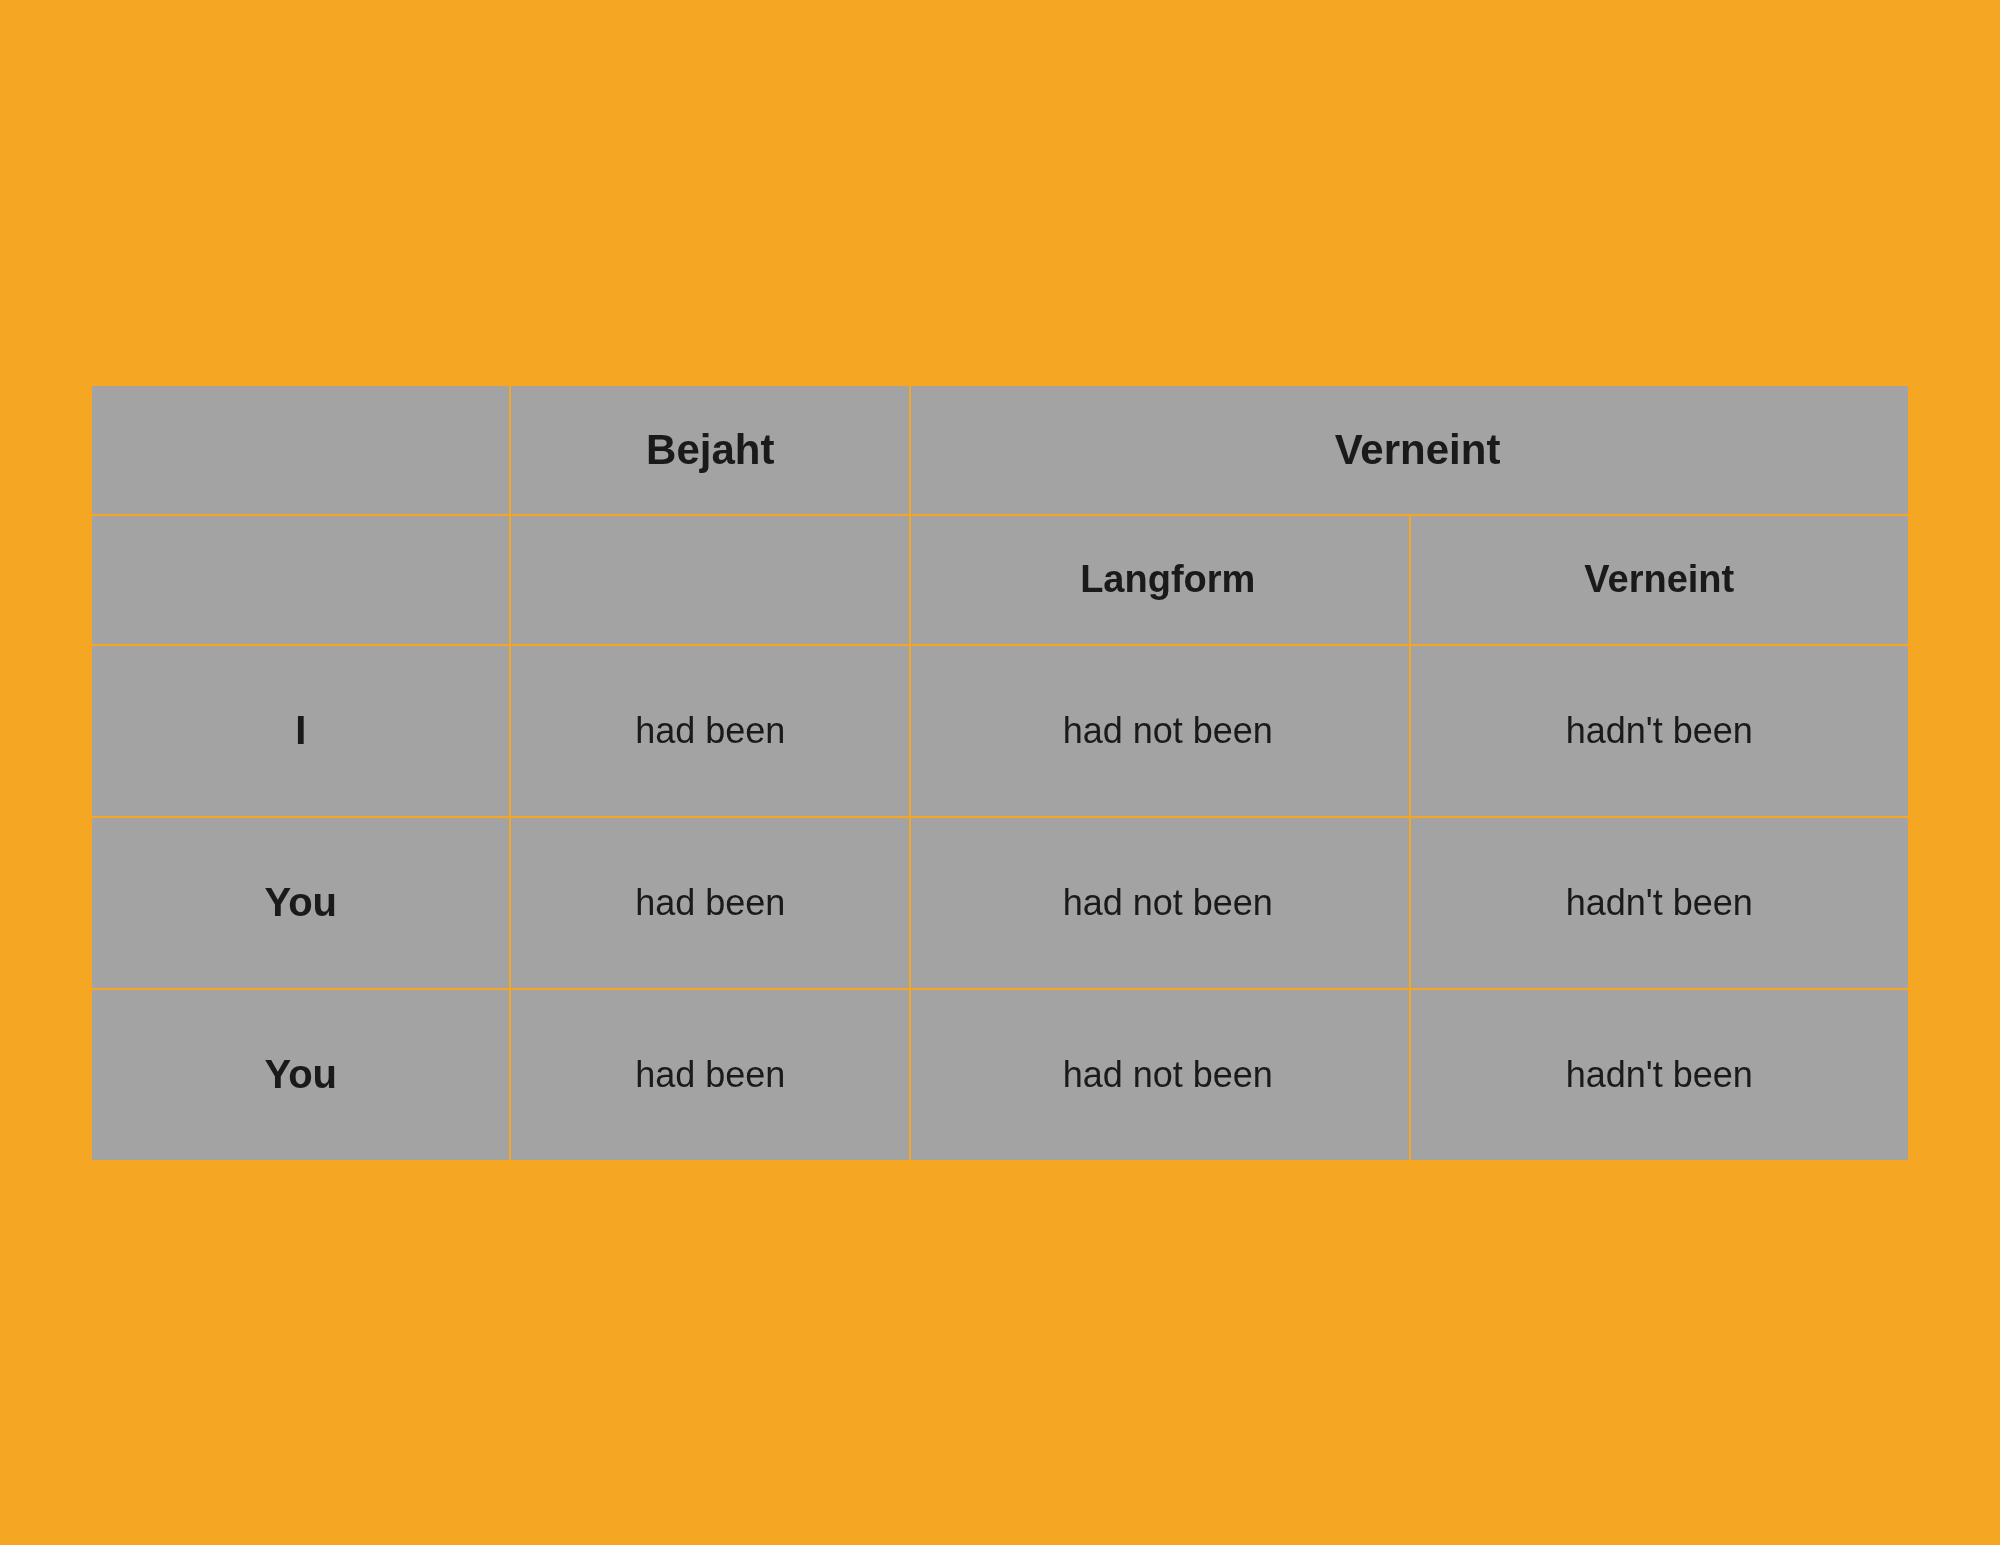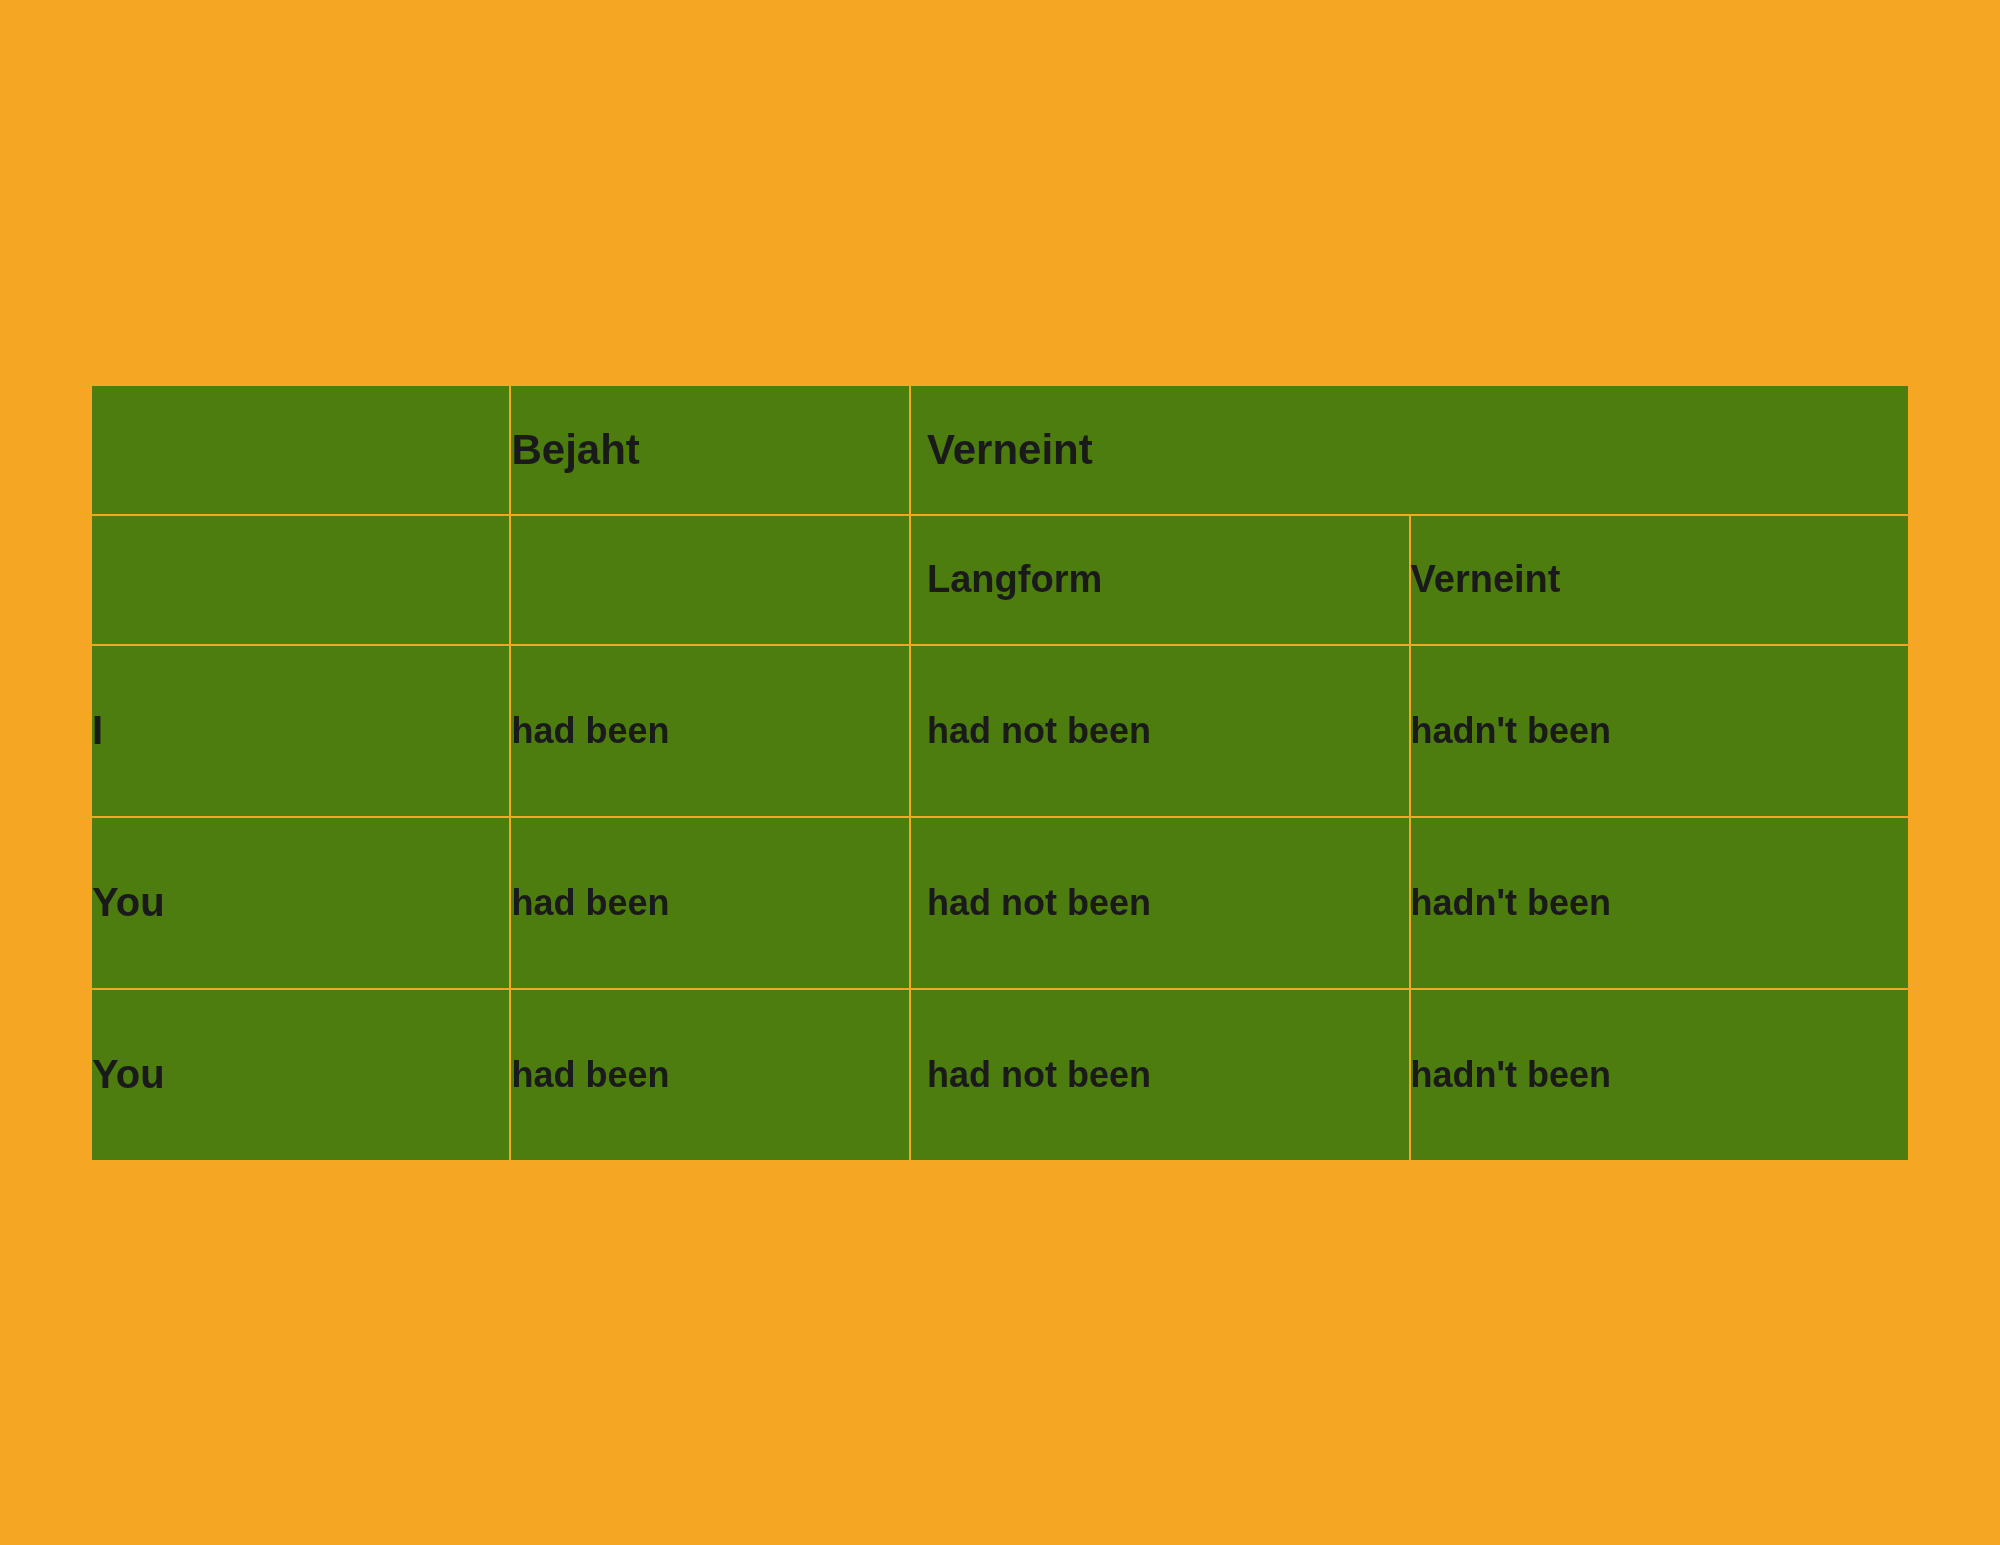--- a/index.html
+++ b/index.html
@@ -23,23 +23,24 @@
       border: 3px solid #F5A623;
     }
 
     table {
       border-collapse: collapse;
       width: 1820px;
     }
 
     td, th {
       border: 2.5px solid #F5A623;
+      text-align: center;
       vertical-align: middle;
       padding: 0;
-      background-color: #4d7c0f;
+      background-color: #a3a3a3;
     }
 
     
     .row-header1 { height: 130px; }
     .row-header2 { height: 130px; }
     .row-data { height: 172px; }
 
     
     .col-pronoun { width: 420px; }
     .col-bejaht  { width: 400px; }
@@ -58,21 +59,21 @@
       color: #1a1a1a;
     }
 
     .pronoun {
       font-weight: 900;
       font-size: 40px;
       color: #1a1a1a;
     }
 
     .verb-form {
-      font-weight: 700;
+      font-weight: 400;
       font-size: 36px;
       color: #1a1a1a;
     }
 
     
     .verneint-header {
       font-weight: 900;
       font-size: 42px;
       color: #1a1a1a;
     }

